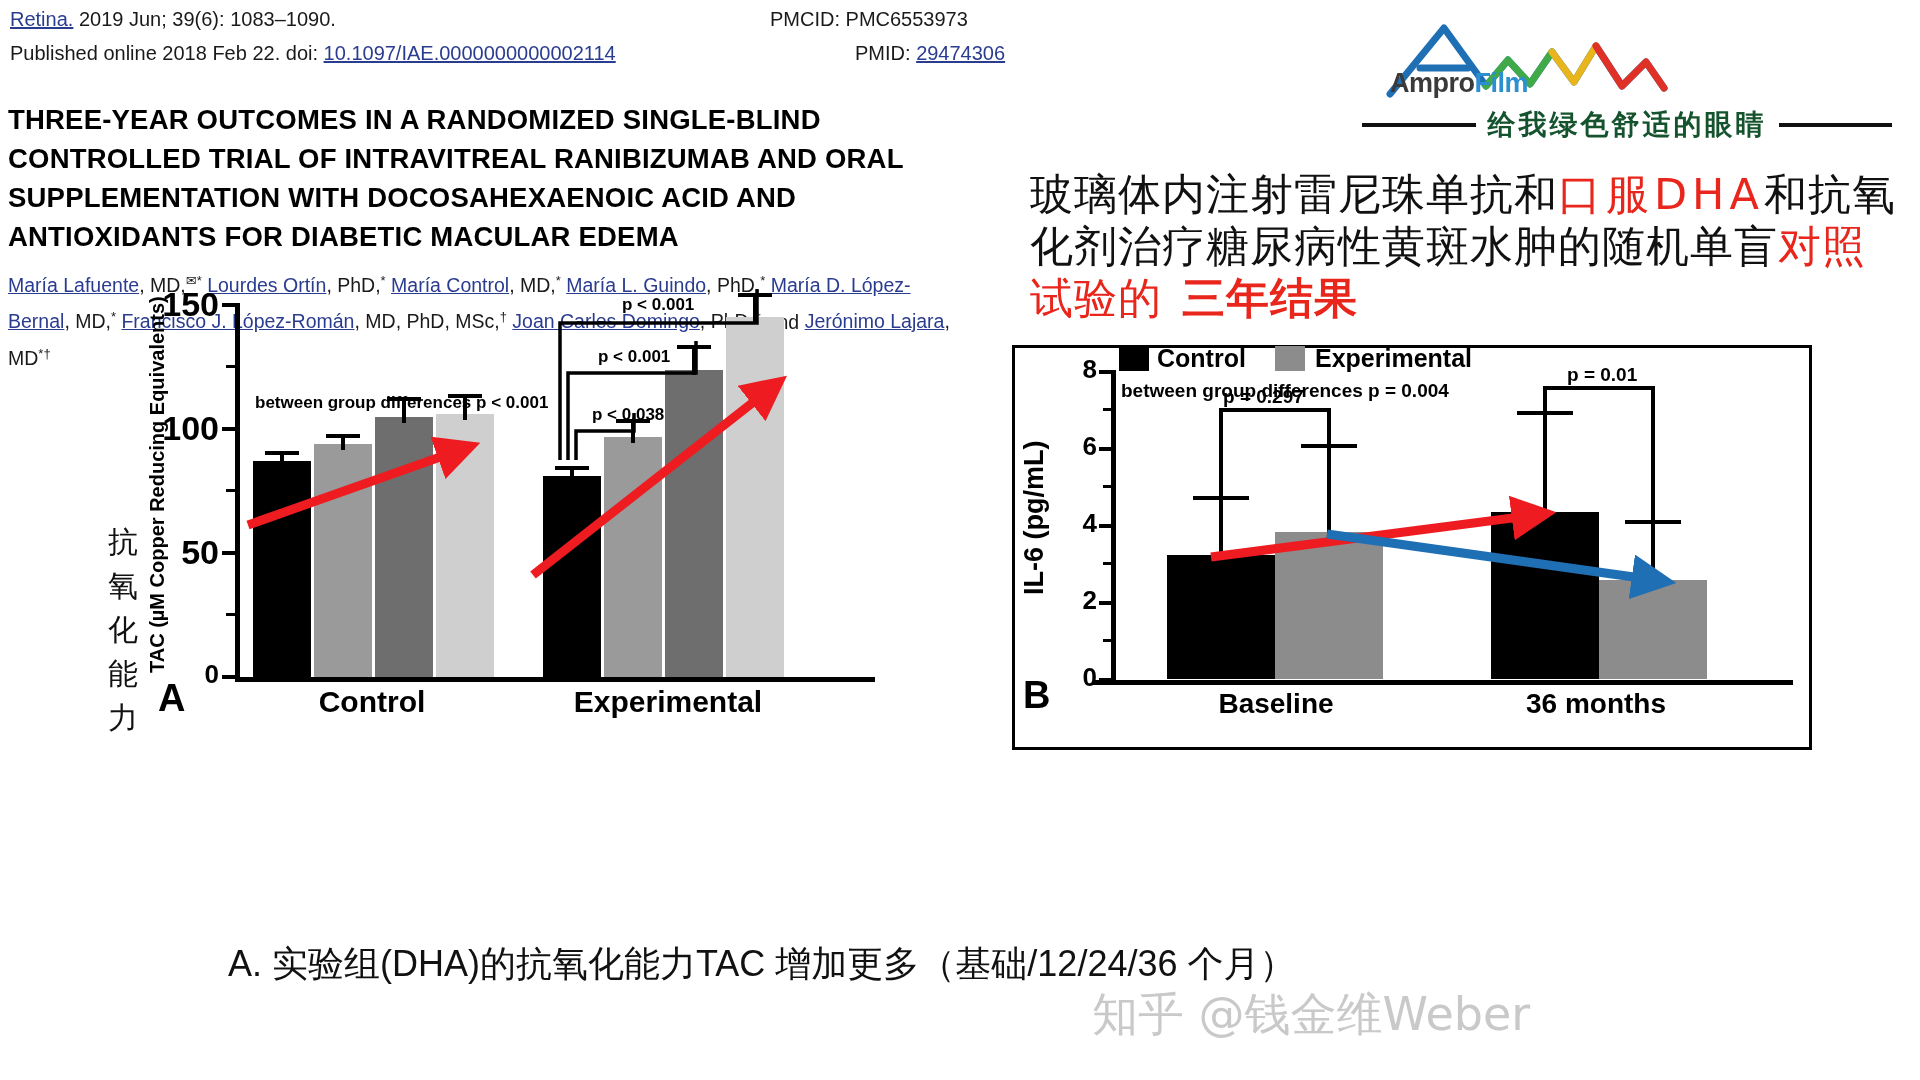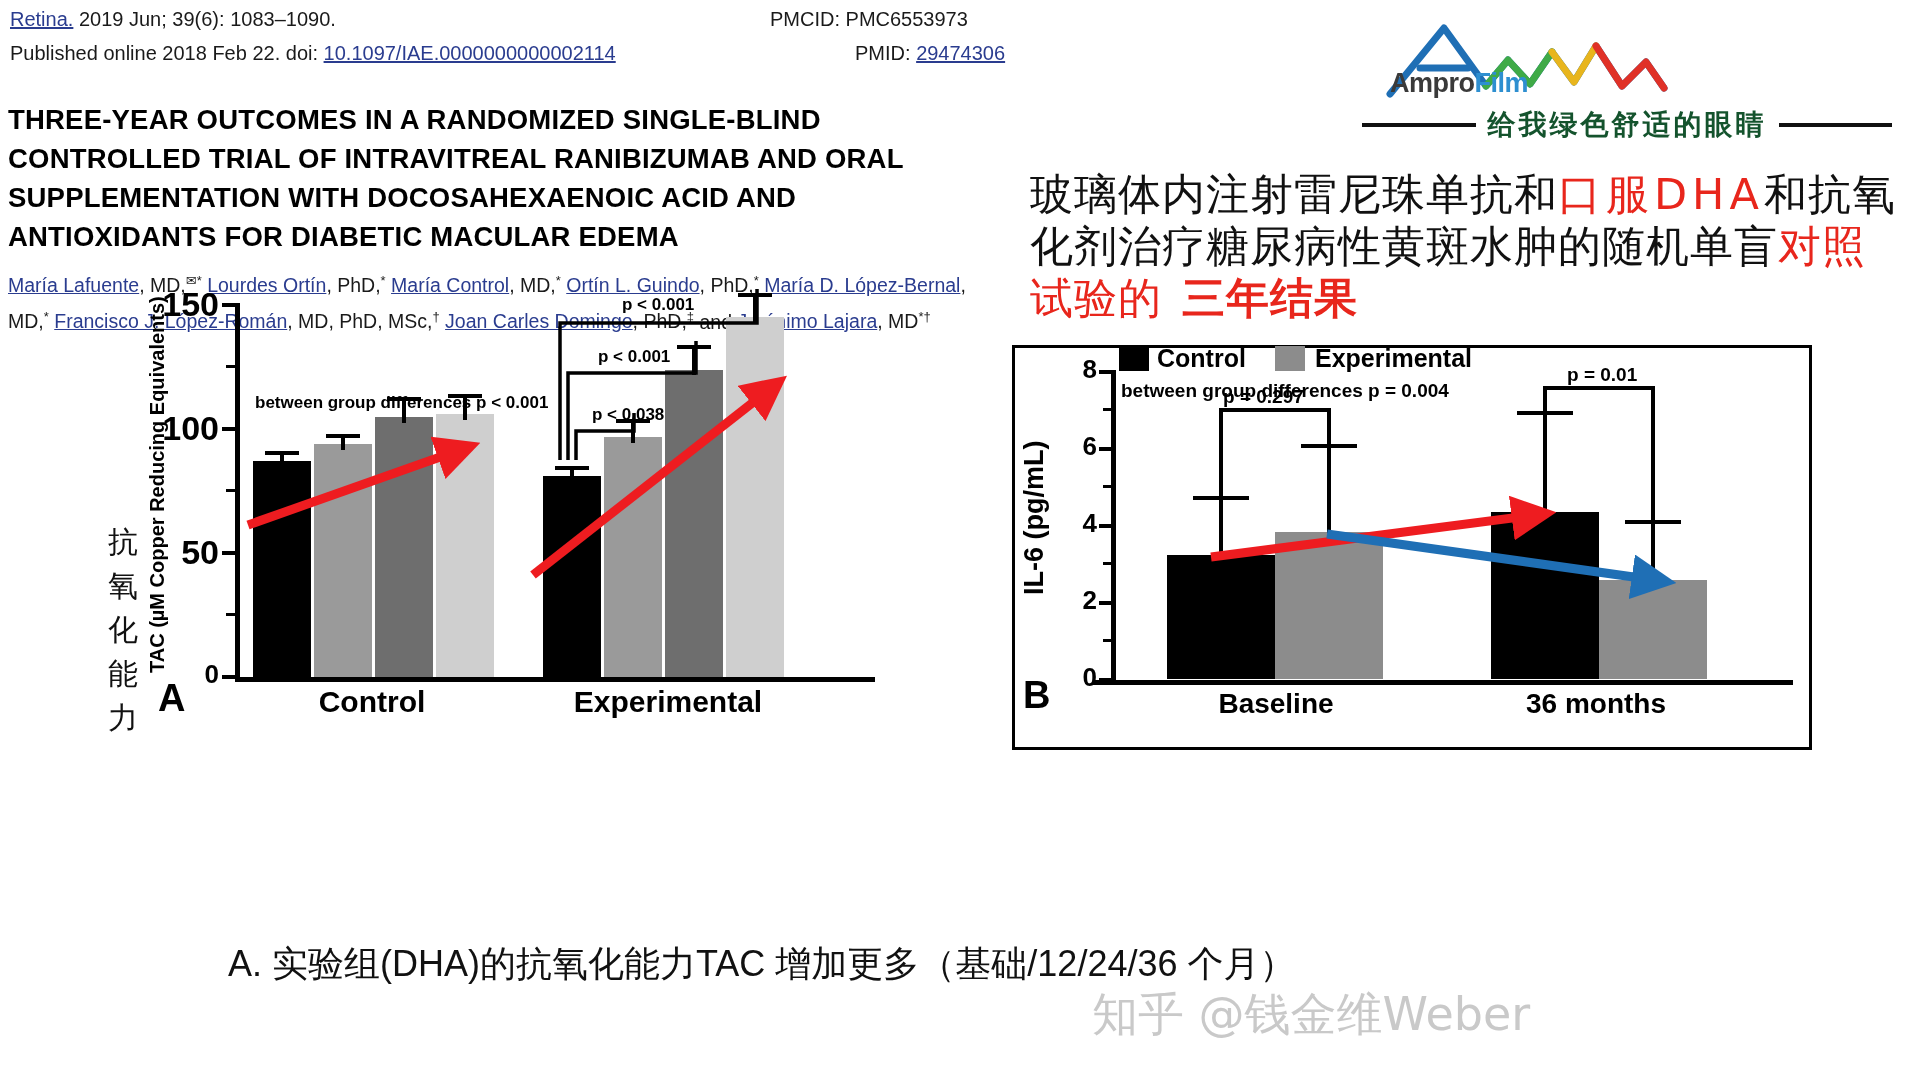--- a/index.html
+++ b/index.html
@@ -136,21 +136,21 @@
     <span class="tag-rule"></span>
   </div>
 </div>
 
 <div id="paper-title">THREE-YEAR OUTCOMES IN A RANDOMIZED SINGLE-BLIND CONTROLLED TRIAL OF INTRAVITREAL RANIBIZUMAB AND ORAL SUPPLEMENTATION WITH DOCOSAHEXAENOIC ACID AND ANTIOXIDANTS FOR DIABETIC MACULAR EDEMA</div>
 
 <div id="authors">
   <span><span class="a">María Lafuente</span><span>, MD,</span><sup>✉*</sup> </span>
   <span><span class="a">Lourdes Ortín</span><span>, PhD,</span><sup>*</sup> </span>
   <span><span class="a">María Control</span><span>, MD,</span><sup>*</sup> </span>
-  <span><span class="a">Ortín L. Guindo</span><span>, PhD,</span><sup>*</sup> </span>
+  <span><span class="a">María L. Guindo</span><span>, PhD,</span><sup>*</sup> </span>
   <span><span class="a">María D. López-Bernal</span><span>, MD,</span><sup>*</sup> </span>
   <span><span class="a">Francisco J. López-Román</span><span>, MD, PhD, MSc,</span><sup>†</sup> </span>
   <span><span class="a">Joan Carles Domingo</span><span>, PhD,</span><sup>‡</sup> </span>
   <span>and </span><span><span class="a">Jerónimo Lajara</span><span>, MD</span><sup>*†</sup></span>
 </div>
 
 <div id="cn-title">
   <span>玻璃体内注射雷尼珠单抗和</span><span class="red sp">口服DHA</span><span>和抗氧</span><br>
   <span>化剂治疗糖尿病性黄斑水肿的随机单盲</span><span class="red">对照</span><br>
   <span class="red">试验的</span><span class="redb">三年结果</span>

